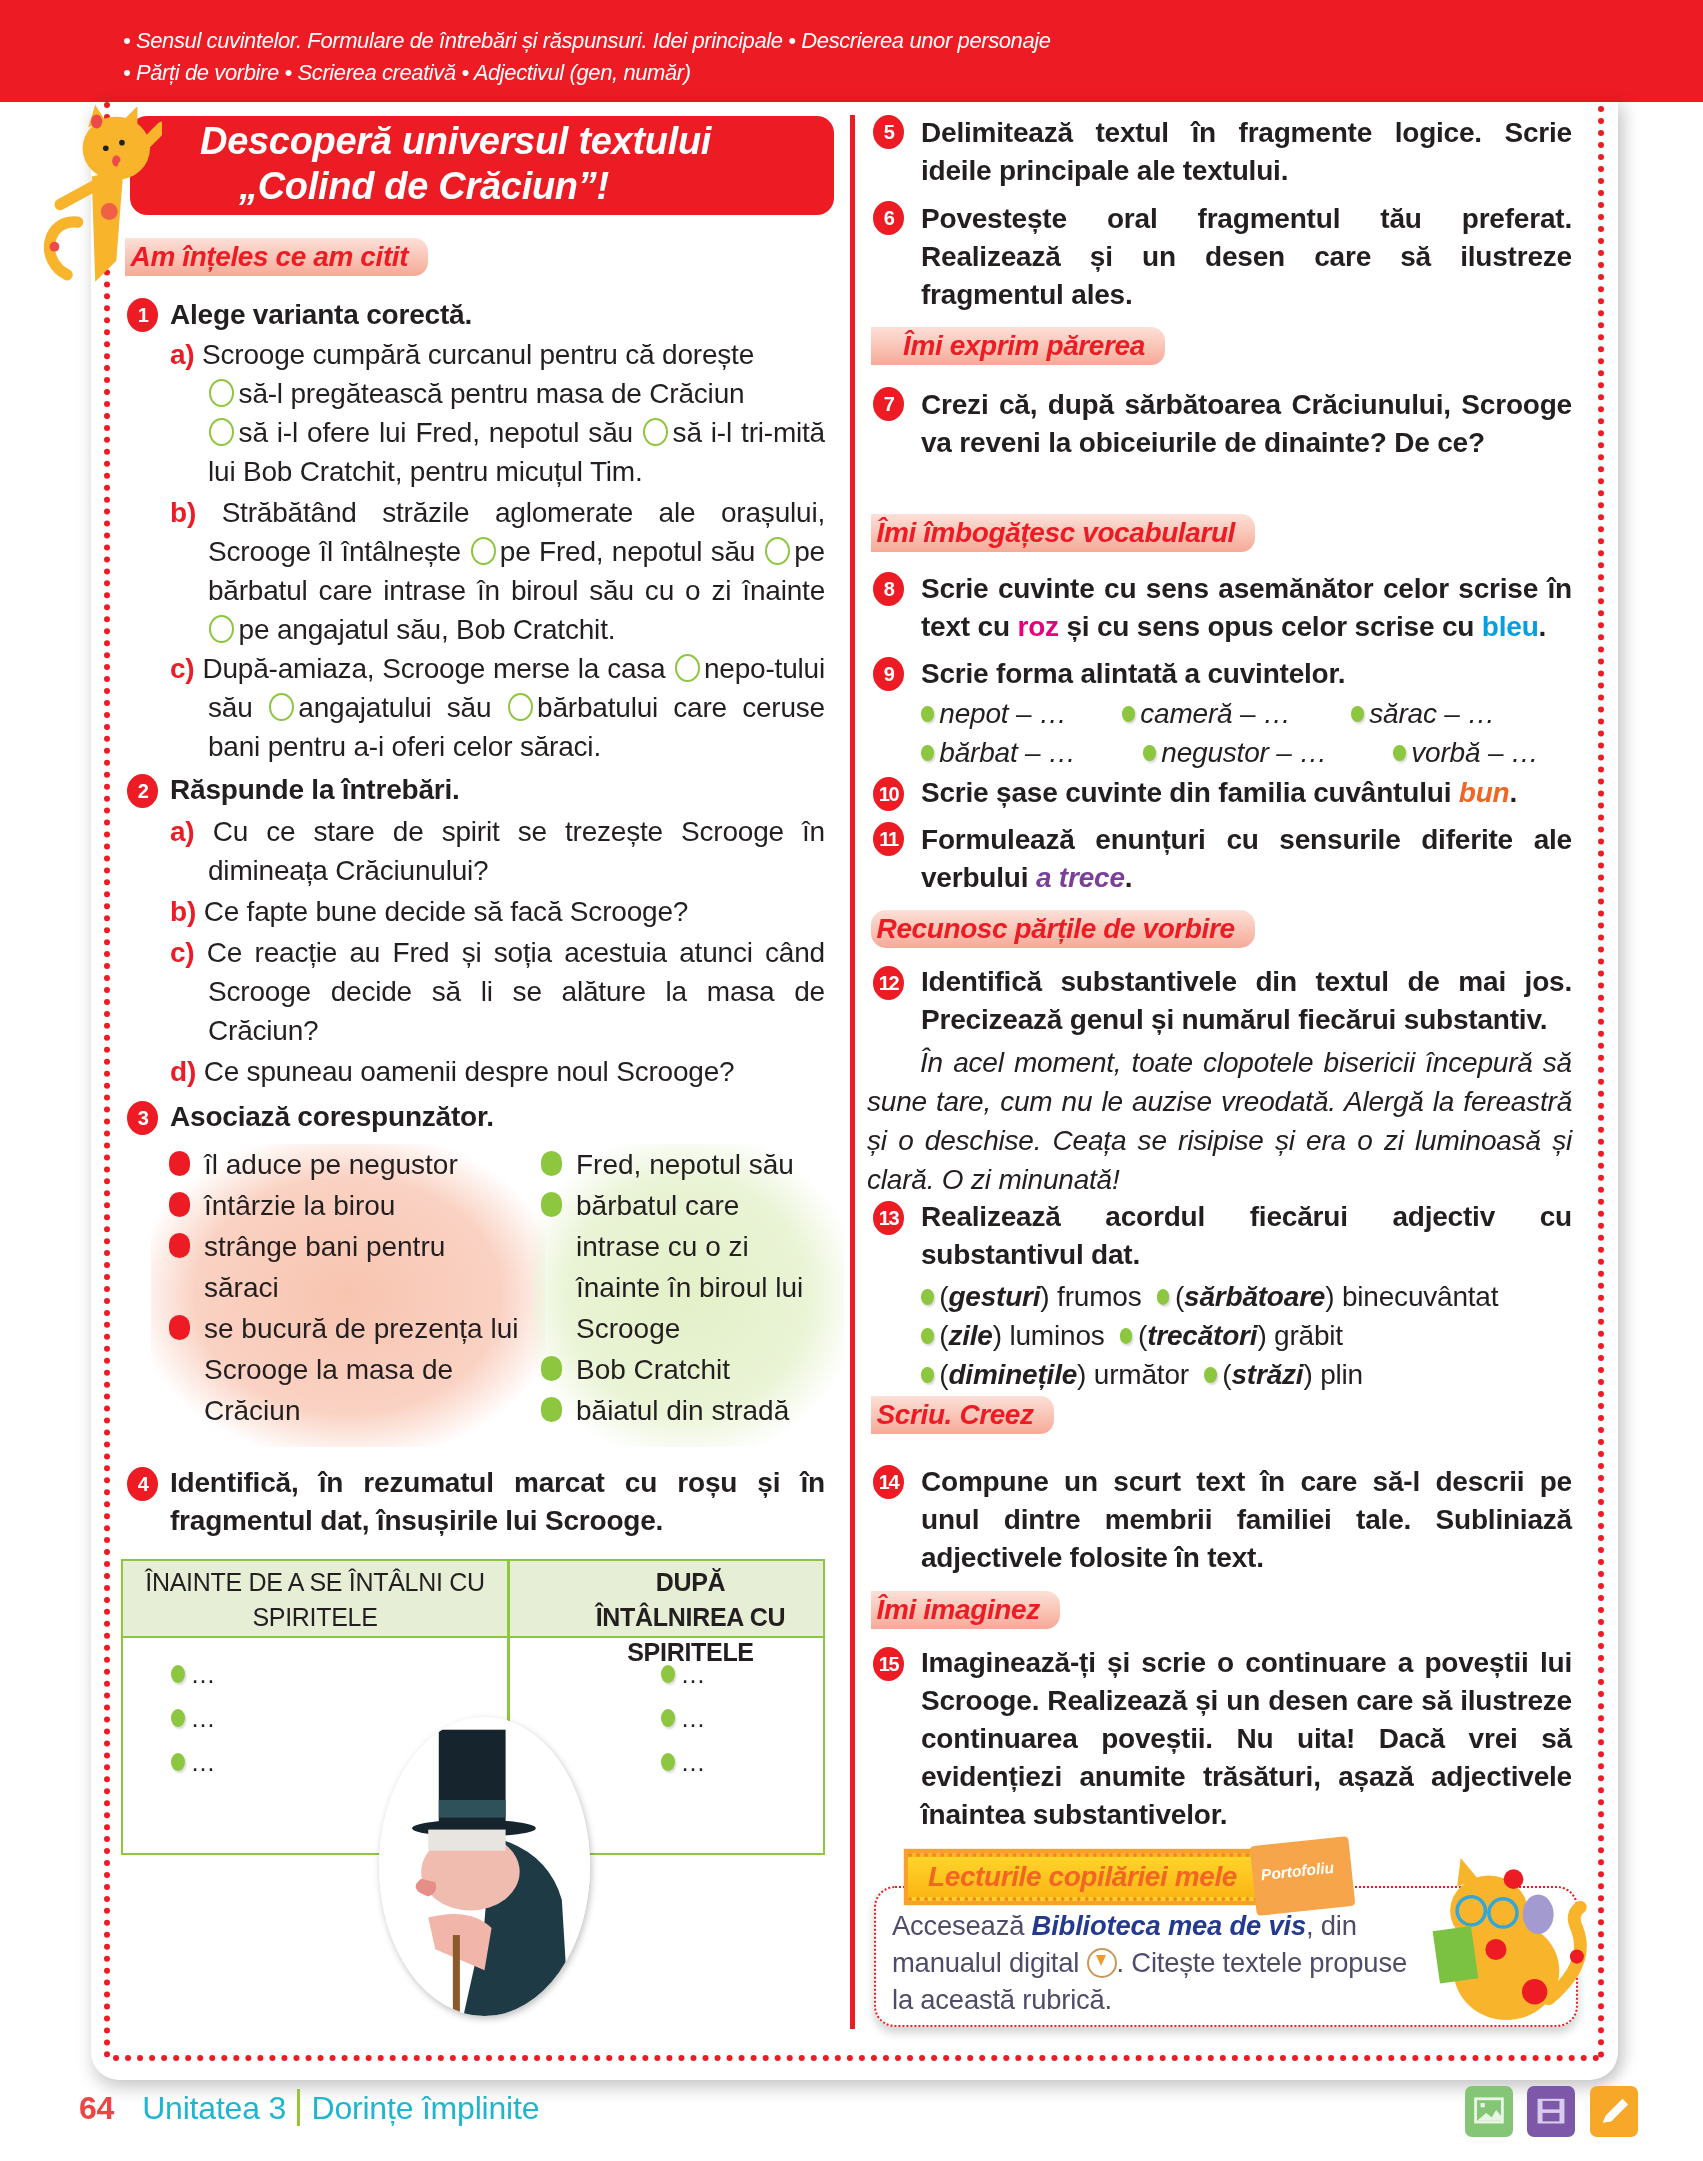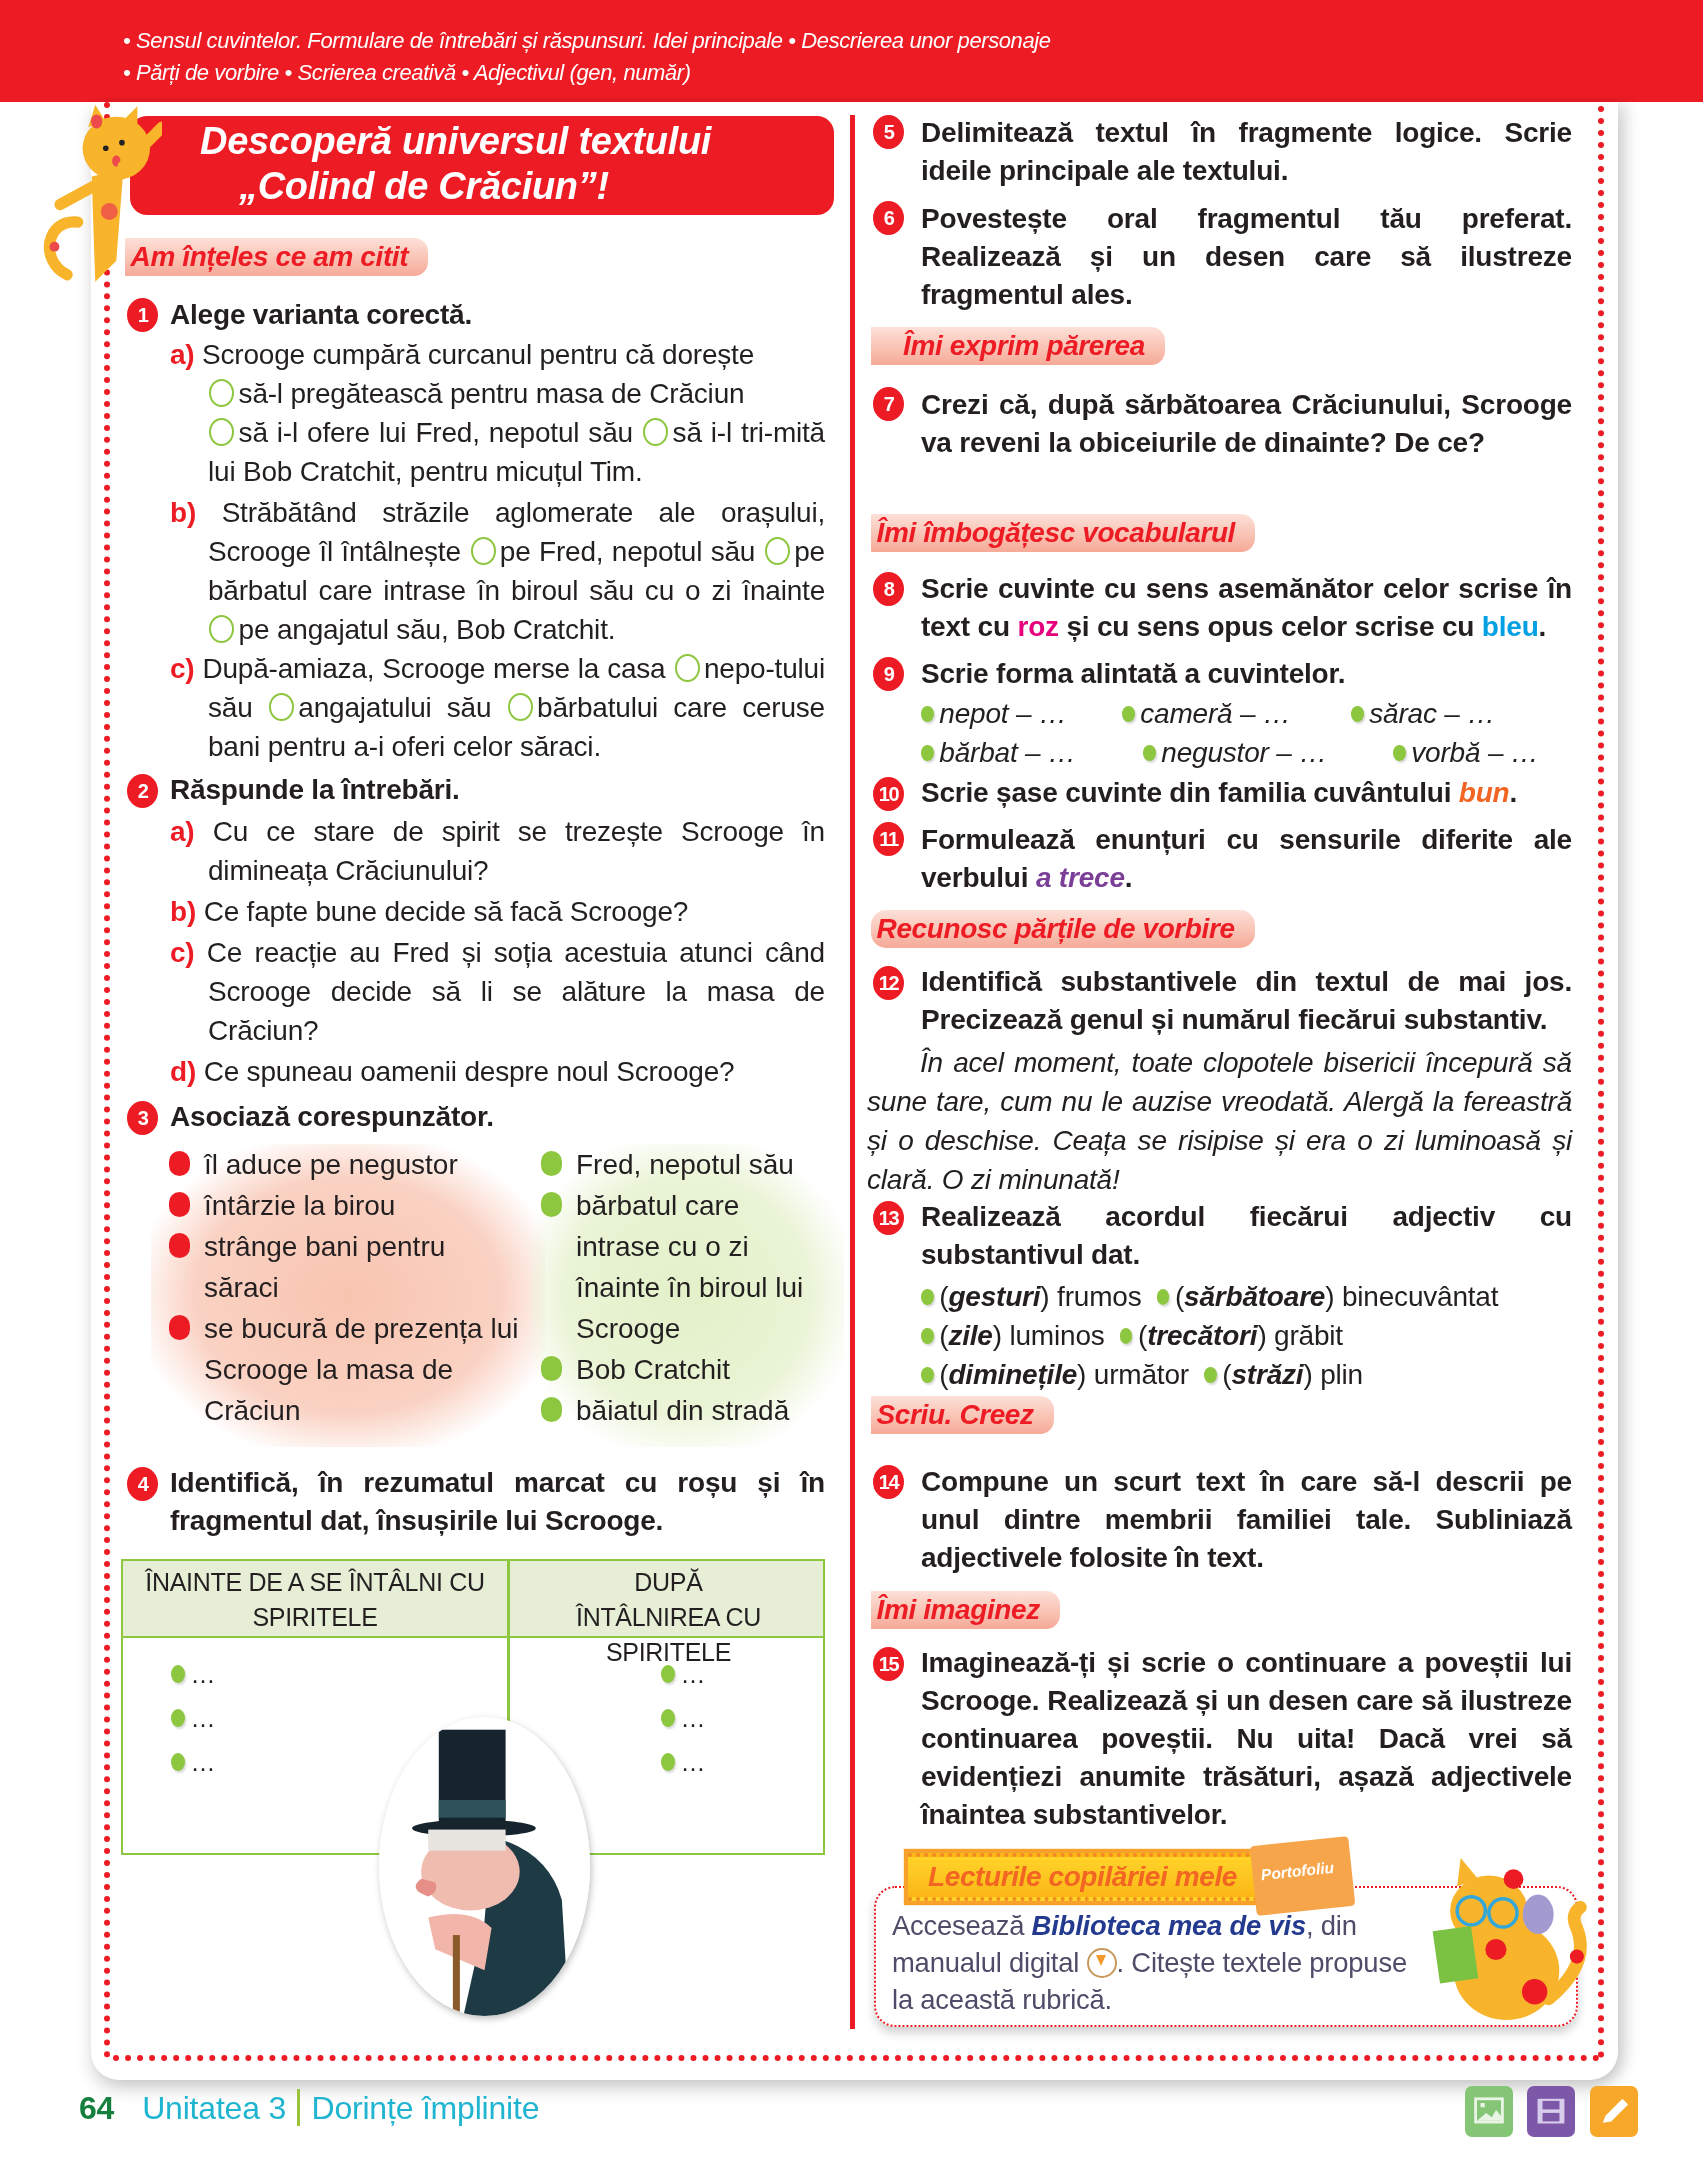--- a/index.html
+++ b/index.html
@@ -75,21 +75,21 @@
     border-top: 4.2px dotted #f08a24; border-bottom: 4.2px dotted #f08a24; box-shadow: 0 0 0 4.2px #f7a12a; }
   .port-ribbon .rt { position: absolute; left: 20px; top: 0; color: #f26522; font-weight: bold; font-style: italic; font-size: 28px; line-height: 39px; letter-spacing: -0.4px; }
   .port-folder { position: absolute; left: 1253px; top: 1841px; width: 99px; height: 70px; background: #f7a54a; transform: rotate(-6deg); border-radius: 4.2px; }
   .port-folder .ft { position: absolute; left: 8.4px; top: 21px; color: #fff; font-weight: bold; font-style: italic; font-size: 15.5px; }
   .dl-icon { display: inline-block; width: 30px; height: 30px; border-radius: 50%; border: 2.8px solid #c8985a; background: #fff; vertical-align: -5.6px; position: relative; }
   .dl-icon::after { content: ""; position: absolute; left: 7.7px; top: 5.6px; border-left: 5.6px solid transparent; border-right: 5.6px solid transparent; border-top: 11.3px solid #f39a2a; }
   .cat-bottom { position: absolute; left: 1429px; top: 1858px; width: 162px; height: 169px; }
 
   
   .footer { position: absolute; left: 79px; top: 2087px; font-size: 32px; line-height: 42px; letter-spacing: -0.2px; white-space: nowrap; }
-  .footer .pg { color: #15803d; font-weight: bold; margin-right: 28px; margin-top: 33px; }
+  .footer .pg { color: #ef4444; font-weight: bold; margin-right: 28px; margin-top: 33px; }
   .footer .unit { color: #1fb5d0; }
   .footer .sep { display: inline-block; width: 2.8px; height: 37px; background: #9cc23c; margin: 0 11.3px; vertical-align: -7px; }
   .footer-icons { position: absolute; left: 1465px; top: 2086px; }
   .ficon { position: absolute; top: 0; width: 48px; height: 51px; border-radius: 7px; }
 </style>
 </head>
 <body>
 
 <div class="top-band">
   <div class="topics">
@@ -191,21 +191,21 @@
   <li><span class="mk green"></span><span>Bob Cratchit</span></li>
   <li><span class="mk green"></span><span>băiatul din stradă</span></li>
 </ul>
 
 <div class="num" style="left:127px; top:1467px;">4</div>
 <div class="ex q" style="left:170px; top:1464px; width:655px;">Identifică, în rezumatul marcat cu roșu și în fragmentul dat, însușirile lui Scrooge.</div>
 <div class="tbl">
   <div class="head"></div>
   <div class="vline"></div>
   <div class="hcell" style="left:0; width:384px;">ÎNAINTE DE A SE ÎNTÂLNI CU SPIRITELE</div>
-  <div class="hcell" style="left:394px; width:303px; padding:0 42px;">DUPĂ ÎNTÂLNIREA CU SPIRITELE</div>
+  <div class="hcell" style="left:416px; width:303px; padding:0 42px;font-weight:bold;">DUPĂ ÎNTÂLNIREA CU SPIRITELE</div>
   <ul class="blanks" style="left:48px;">
     <li><span class="bul"></span><span>…</span></li>
     <li><span class="bul"></span><span>…</span></li>
     <li><span class="bul"></span><span>…</span></li>
   </ul>
   <ul class="blanks" style="left:538px;">
     <li><span class="bul"></span><span>…</span></li>
     <li><span class="bul"></span><span>…</span></li>
     <li><span class="bul"></span><span>…</span></li>
   </ul>

